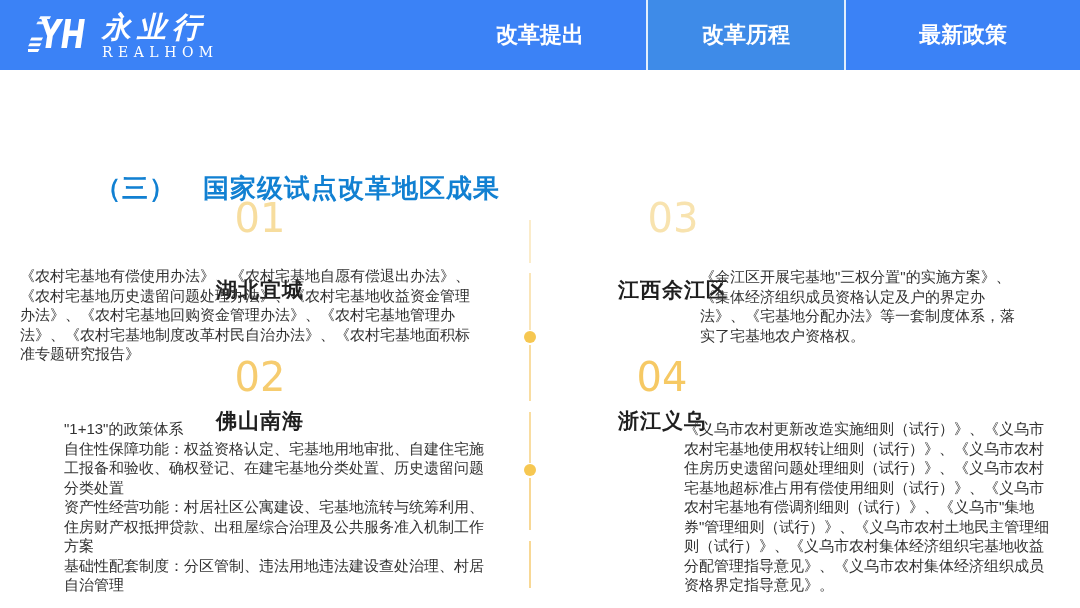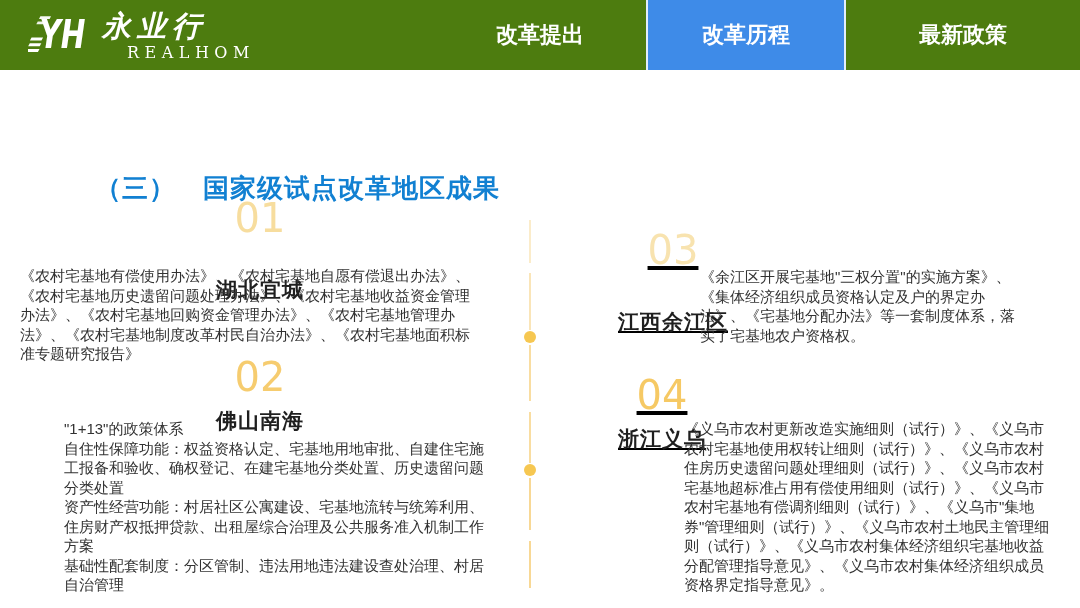--- a/index.html
+++ b/index.html
@@ -14,23 +14,22 @@
     position:absolute; left:0; top:0; width:1080px; height:70px;
     display:flex; align-items:center;
   }
   .logo { position:absolute; left:28px; top:10px; display:flex; align-items:center; gap:12px; cursor:pointer; }
   .logo-text { display:flex; flex-direction:column; }
   .logo-cn {
     color:#ffffff; font-size:29px; font-weight:bold; font-style:italic;
     font-family:"DejaVu Serif","Liberation Serif",serif; letter-spacing:6px; line-height:30px;
   }
   .logo-en {
-    color:#ffffff; font-size:16px; letter-spacing:5.5px; margin-top:2px;
+    color:#ffffff; font-size:14px; letter-spacing:5.5px; margin-top:2px;
     font-family:"DejaVu Serif","Liberation Serif",serif;
-    margin-left:25px;
   }
   .nav { position:absolute; right:0; top:0; height:70px; display:flex; }
   .nav-tab {
     height:70px; display:flex; align-items:center; justify-content:center;
     color:#ffffff; font-size:22px; font-weight:bold; cursor:pointer;
   }
   .nav-tab.t1 { width:212px;align-items:center; }
   .nav-tab.t2 { width:200px; border-left:2px solid rgba(255,255,255,.85); border-right:2px solid rgba(255,255,255,.85); }
   .nav-tab.t3 { width:234px; }
   
@@ -38,21 +37,21 @@
     position:absolute; left:38px; top:111px;
     font-size:27px; font-weight:bold; letter-spacing:1px; line-height:34px;
   }
   .subtitle {
     position:absolute; left:95px; top:171px;
     font-size:26px; font-weight:bold; letter-spacing:1px; line-height:34px;
   }
   
   .sec-head { position:absolute; height:44px; display:flex; align-items:center; gap:36px;flex-direction:column; }
   .sec-head.left-col  { left:30px; width:460px; justify-content:center; }
-  .sec-head.right-col { left:618px; justify-content:space-between;text-decoration:underline; }
+  .sec-head.right-col { left:618px; justify-content:center; }
   .row1 { top:228px; }
   .row2 { top:373px;gap:8px; }
   .sec-num {
     font-size:40px; line-height:44px; font-family:"DejaVu Sans",sans-serif;
     font-weight:400;
   }
   .sec-region { font-size:21px; font-weight:bold; color:#1f1f1f; letter-spacing:1px; }
   .sec-body {
     position:absolute; font-size:15px; line-height:19.5px; color:#323232;
     text-align:left; white-space:pre-line; text-justify:inter-ideograph;
@@ -63,21 +62,21 @@
   .body-04 { left:684px; top:419px; width:372px; }
   
   .tl-seg { position:absolute; left:529px; width:2px; }
   .tl-dot { position:absolute; left:524px; width:12px; height:12px; border-radius:50%; }
 </style>
 </head>
 <body>
 
 <div class="slide">
 
-  <div class="header" style="background: #4d7c0f;">
+  <div class="header" style="background: #3b82f6;">
     <div class="logo">
       <span>
         <svg width="62" height="48" viewBox="0 0 70 52">
           <g fill="#ffffff">
             <path d="M14 6 h12 l-1.6 3 h-12 z" opacity=".95"></path>
             <path d="M11 12 h11 l-1.6 3 h-11 z" opacity=".9"></path>
             <path d="M4 30 h13 l-1.8 3.4 h-13 z"></path>
             <path d="M2 36.5 h13 l-1.8 3.4 h-13 z"></path>
             <path d="M0 43 h13 l-1.8 3.4 h-13 z"></path>
             <text x="13" y="42" font-family="DejaVu Sans, sans-serif" font-size="44" font-style="italic" font-weight="bold" fill="#ffffff" textLength="52" lengthAdjust="spacingAndGlyphs">YH</text>

